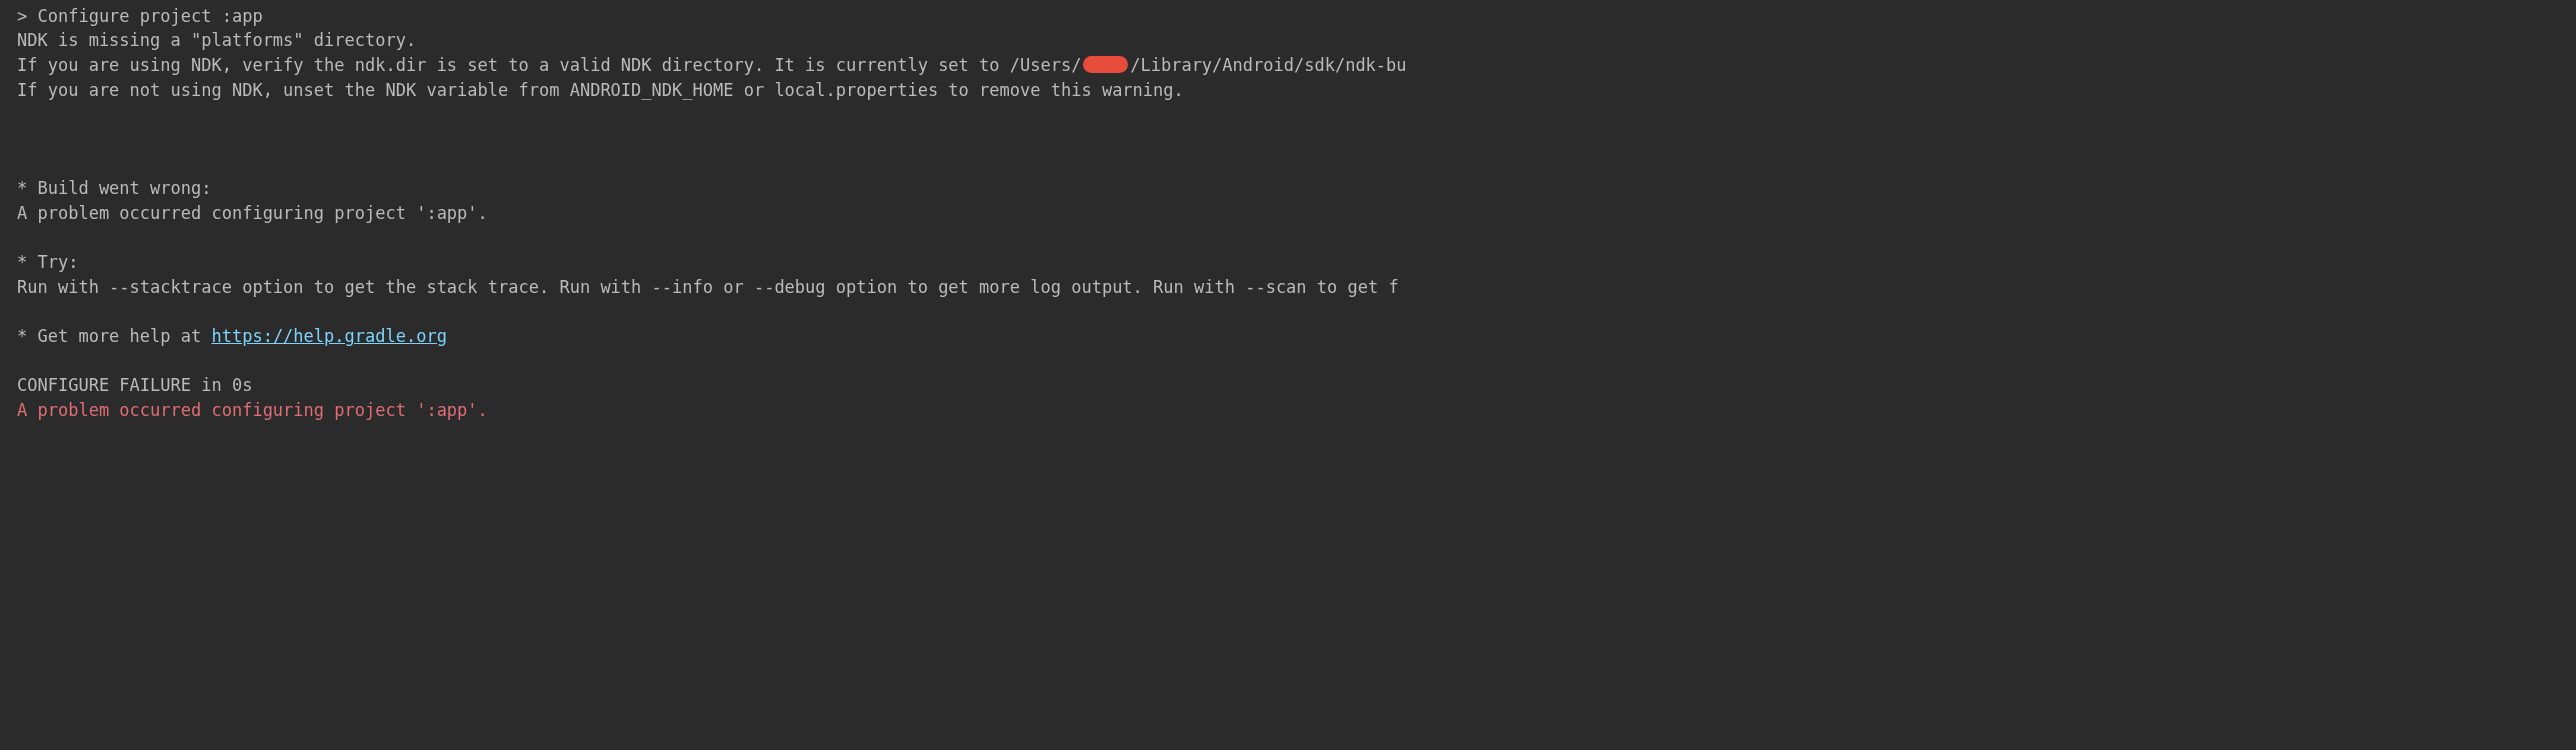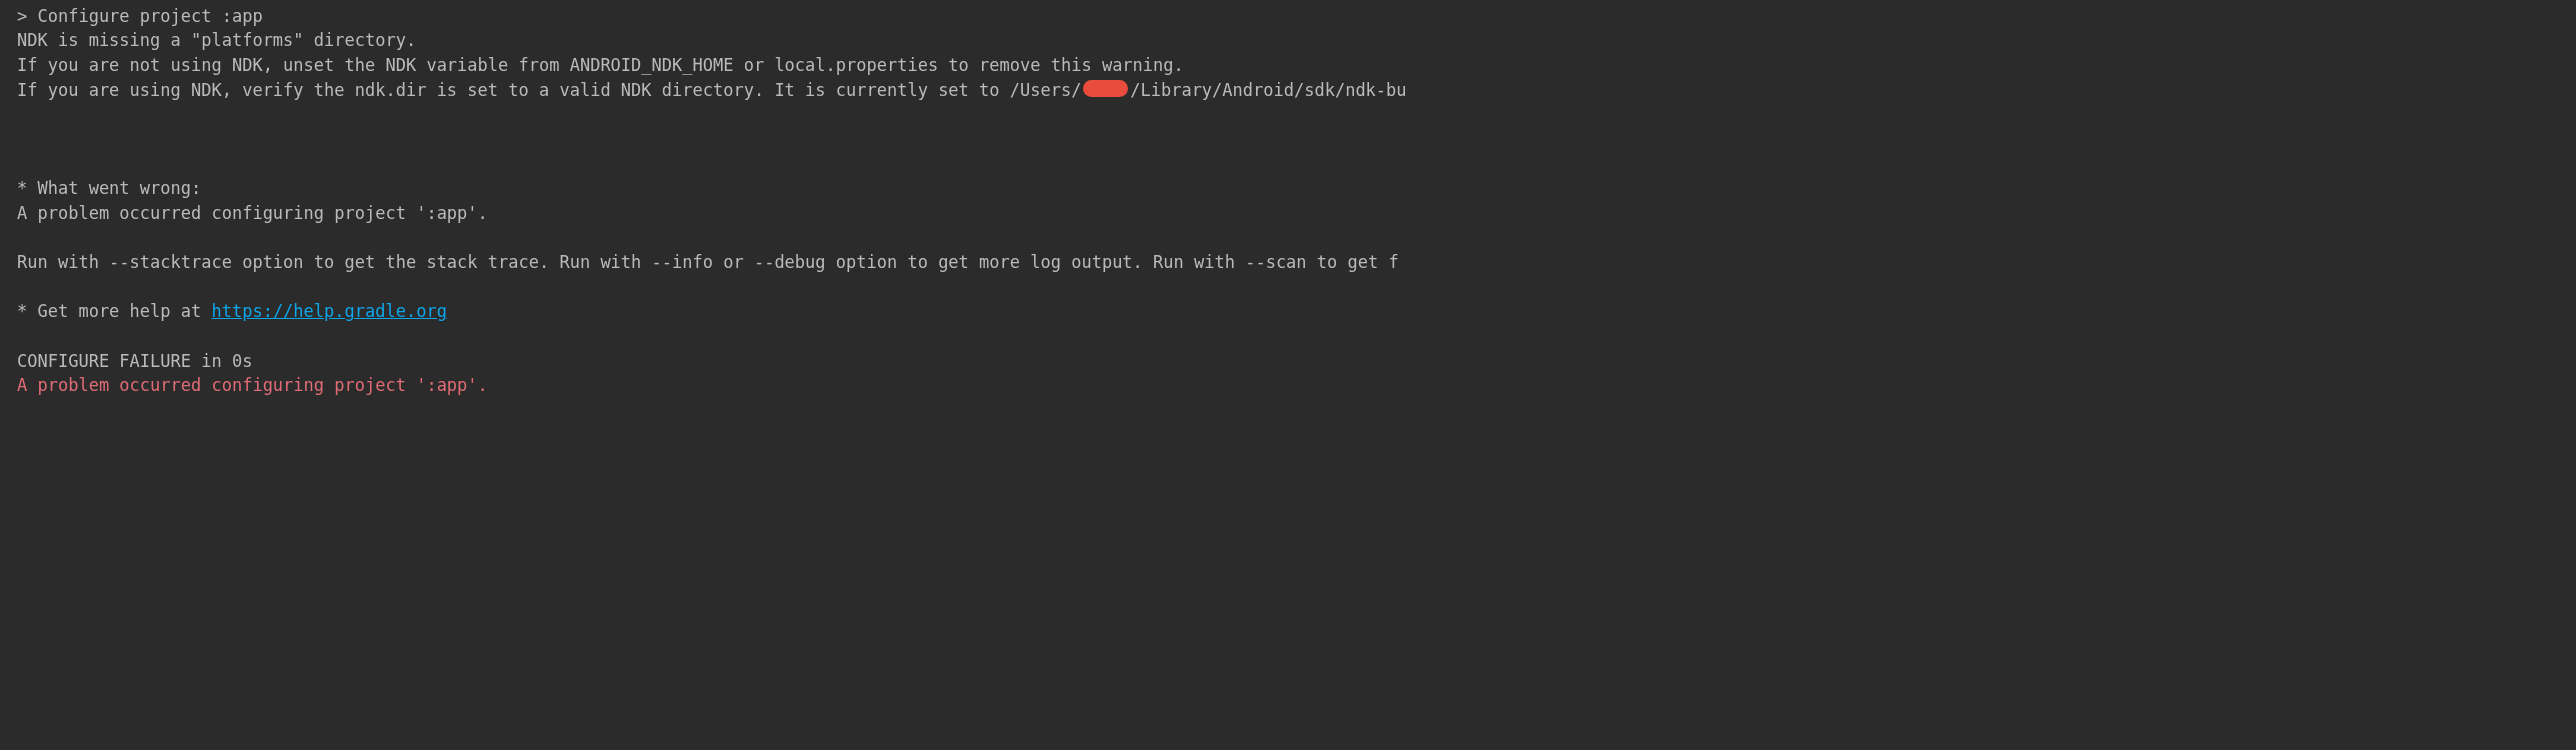--- a/index.html
+++ b/index.html
@@ -20,21 +20,21 @@
       height: 751px;
     }
     .line {
       display: block;
       min-height: 1.45em;
     }
     .gray {
       color: #bababa;
     }
     .link {
-      color: #0ea5e9;
+      color: #7dd3fc;
       text-decoration: underline;
       cursor: pointer;
     }
     .error {
       color: #e06c75;
     }
     .redacted {
       display: inline-block;
       width: 45px;
       height: 17px;
@@ -48,28 +48,29 @@
     .blank {
       height: 1.45em;
     }
   </style>
 </head>
 <body>
 
 <div>
   <span class="line gray">&gt; Configure project :app</span>
   <span class="line gray">NDK is missing a "platforms" directory.</span>
+  <span class="line gray"><span>If you are using NDK, verify the ndk.dir is set to a valid NDK directory.  It is currently set to /Users/</span><span class="redacted"></span><span>/Library/Android/sdk/ndk-bu</span></span>
   <span class="line gray">If you are not using NDK, unset the NDK variable from ANDROID_NDK_HOME or local.properties to remove this warning.</span>
-  <span class="line gray"><span>If you are using NDK, verify the ndk.dir is set to a valid NDK directory.  It is currently set to /Users/</span><span class="redacted"></span><span>/Library/Android/sdk/ndk-bu</span></span>
   <span class="line blank"></span>
   <span class="line blank"></span>
   <span class="line blank"></span>
-  <span class="line gray">* What went wrong:</span>
+  <span class="line gray">* Build went wrong:</span>
   <span class="line gray">A problem occurred configuring project ':app'.</span>
   <span class="line blank"></span>
+  <span class="line gray">* Try:</span>
   <span class="line gray">Run with --stacktrace option to get the stack trace. Run with --info or --debug option to get more log output. Run with --scan to get f</span>
   <span class="line blank"></span>
   <span class="line gray"><span>* Get more help at </span><a class="link">https://help.gradle.org</a></span>
   <span class="line blank"></span>
   <span class="line gray">CONFIGURE FAILURE in 0s</span>
   <span class="line error">A problem occurred configuring project ':app'.</span>
 </div>
 
 
 </body></html>

